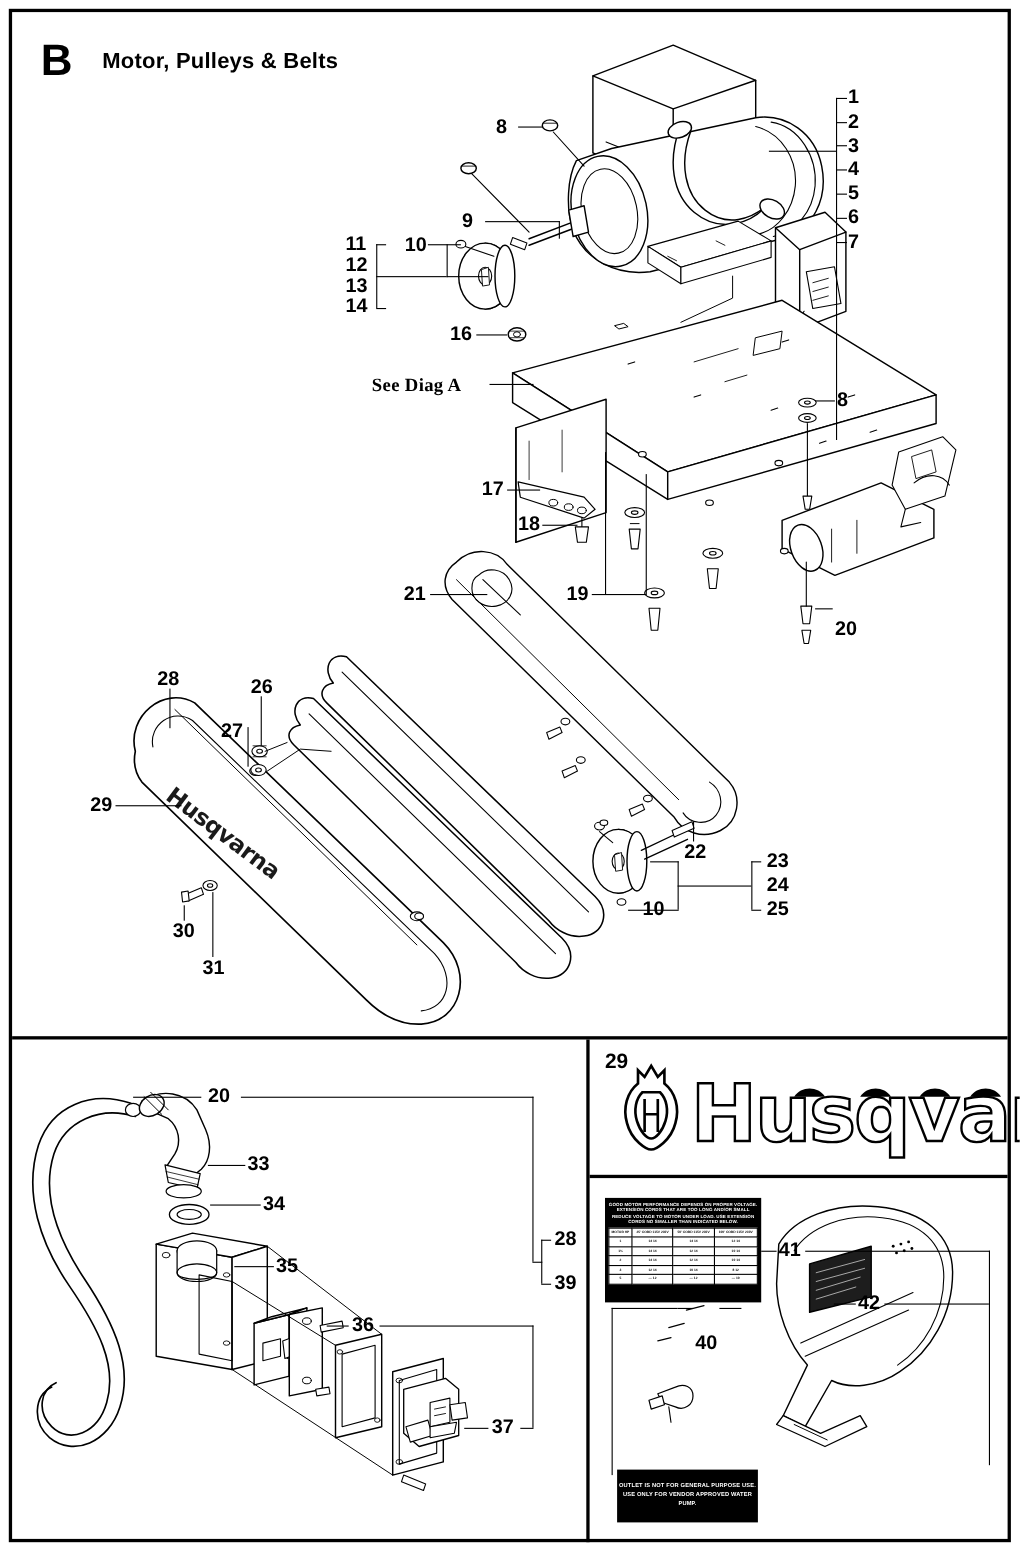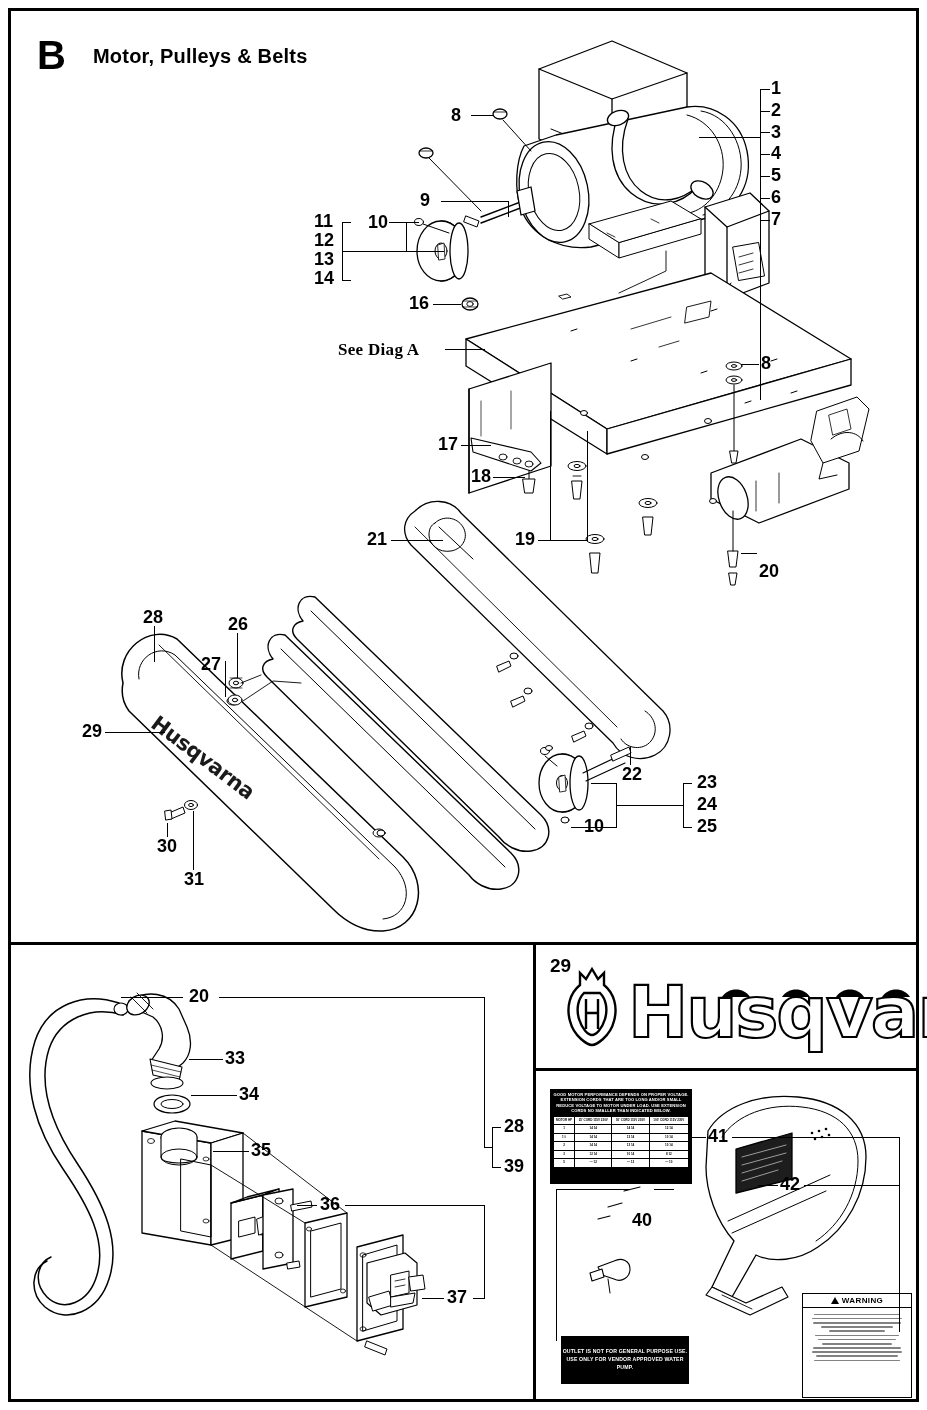--- a/index.html
+++ b/index.html
@@ -644,40 +644,20 @@
               <td>—    10</td>
             </tr>
       </tbody>
         </table>
     </div>
 
     <div class="outletlabel">
       <div class="t">OUTLET IS NOT FOR GENERAL PURPOSE USE. USE ONLY FOR VENDOR APPROVED WATER PUMP.</div>
     </div>
 
-    <div class="warnlabel">
-      <div class="wh">
-        <span class="tri"></span>
-        <span class="wt">WARNING</span>
-      </div>
-      <div class="body">
-        <div class="l" style="width:86%"></div>
-        <div class="l" style="width:90%"></div>
-        <div class="l" style="width:88%"></div>
-        <div class="l" style="width:72%"></div>
-        <div class="l" style="width:56%"></div>
-        <div class="l" style="width:84%"></div>
-        <div class="l" style="width:78%"></div>
-        <div class="l" style="width:70%"></div>
-        <div class="l" style="width:88%"></div>
-        <div class="l" style="width:90%"></div>
-        <div class="l" style="width:82%"></div>
-        <div class="l" style="width:86%"></div>
-      </div>
-    </div>
 
     <svg class="art" width="380" height="331" viewBox="0 0 380 331" fill="none" stroke="#000" stroke-width="1.3" stroke-linejoin="round" stroke-linecap="round">
       <g>
         <path d="M172 60 C186 36 222 22 262 26 C304 30 330 52 330 86
                  C330 124 310 158 282 176 C262 190 236 192 220 184
                  L196 226 L176 216 L198 170 C180 150 170 120 170 96 Z" fill="#fff"></path>
         <path d="M186 66 C200 44 232 32 266 36 C302 40 322 60 322 90
                  C322 124 304 154 280 170" stroke-width="1"></path>
         <path d="M196 162 L290 120" stroke-width="1"></path>
         <path d="M192 150 L294 104" stroke-width="1"></path>

